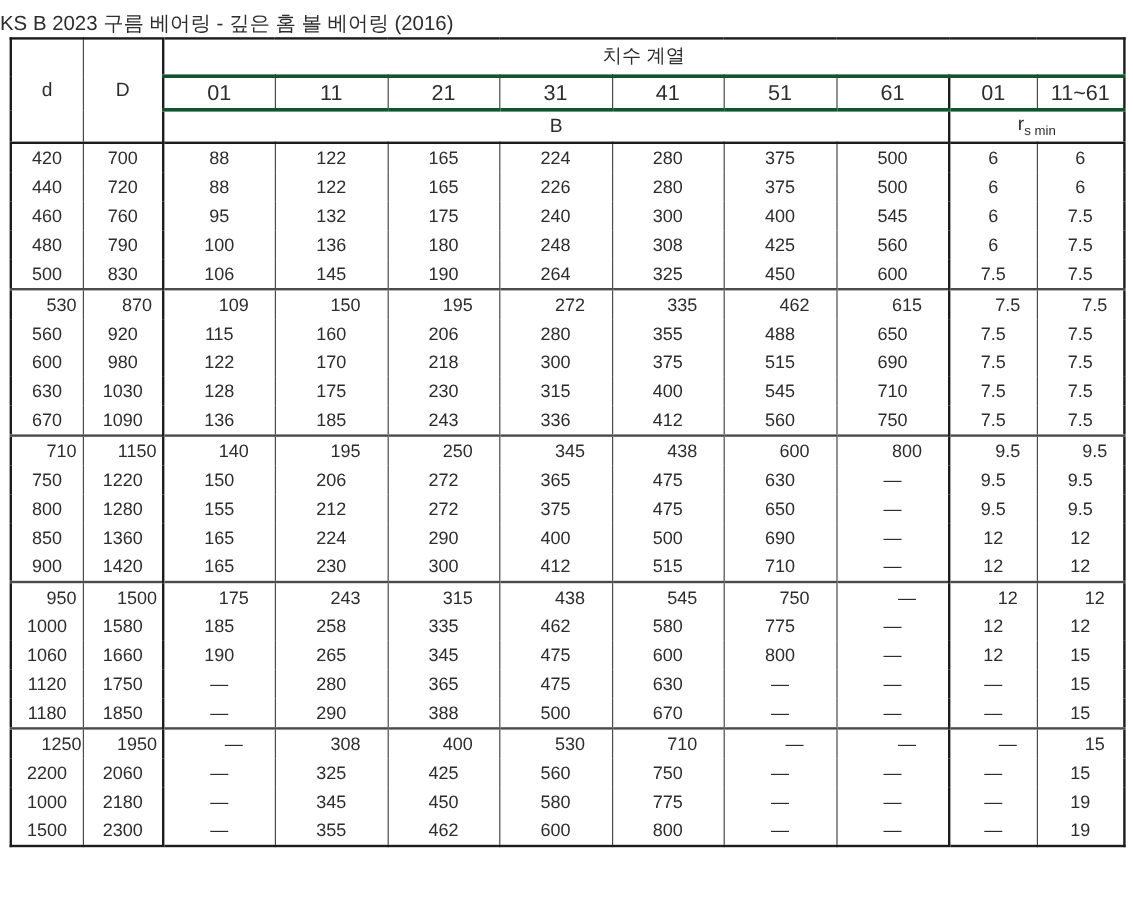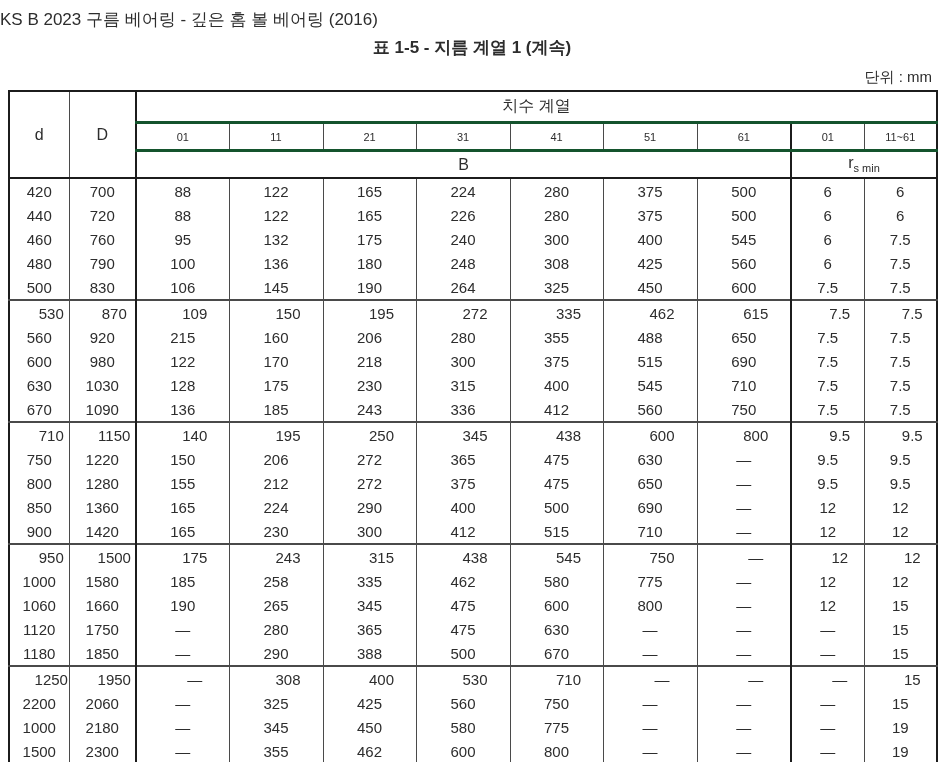--- a/index.html
+++ b/index.html
@@ -15,43 +15,41 @@
 
   table.dim {
     border-collapse:collapse; table-layout:fixed;
     margin-left:8px; width:928px;
     border:2px solid #1c1c1c;
   }
   th, td { padding:0; text-align:center; font-weight:normal; overflow:hidden; white-space:nowrap; }
   th { border-right:1px solid #4a4a4a; }
   thead th { border-bottom:3px solid #14532d; }
   tr.r1 th { height:29px; font-size:16px; }
-  tr.r2 th { height:25px; font-size:11px;margin-left:28px; }
+  tr.r2 th { height:25px; font-size:18px;margin-left:28px; }
   tr.r3 th { height:25px; font-size:16px; }
   th.span-dd { font-size:16px; }
   .thick-r { border-right:2px solid #1c1c1c !important; }
   tr.r3 th { border-bottom:2px solid #1c1c1c; }
   th.span-dd { border-bottom:2px solid #1c1c1c; }
   th.rs-head sub { font-size:11px; }
 
   tbody td {
     height:24px; font-size:15px;
     border-right:1px solid #4a4a4a;
     border-top:0; border-bottom:0;
   }
   tbody td:nth-child(2), tbody td:nth-child(9) { border-right:2px solid #1c1c1c; }
   tbody tr.group-start td { border-top:2px solid #4a4a4a;padding-left:24px; }
 </style>
 </head>
 <body>
 
 <div>
   <div class="title1">KS B 2023 구름 베어링 - 깊은 홈 볼 베어링 (2016)</div>
-  <div class="title2">표 1-5 - 지름 계열 1 (계속)</div>
-  <div class="unit">단위 : mm</div>
 
   <table class="dim">
     <colgroup>
       <col style="width:60px">
         <col style="width:67px">
       <col style="width:93px">
         <col style="width:94px">
         <col style="width:93px">
       <col style="width:94px">
         <col style="width:93px">
@@ -157,21 +155,21 @@
           <td>272</td>
           <td>335</td>
           <td>462</td>
           <td>615</td>
           <td>7.5</td>
           <td>7.5</td>
         </tr>
         <tr>
           <td>560</td>
           <td>920</td>
-          <td>215</td>
+          <td>115</td>
           <td>160</td>
           <td>206</td>
           <td>280</td>
           <td>355</td>
           <td>488</td>
           <td>650</td>
           <td>7.5</td>
           <td>7.5</td>
         </tr>
         <tr>

